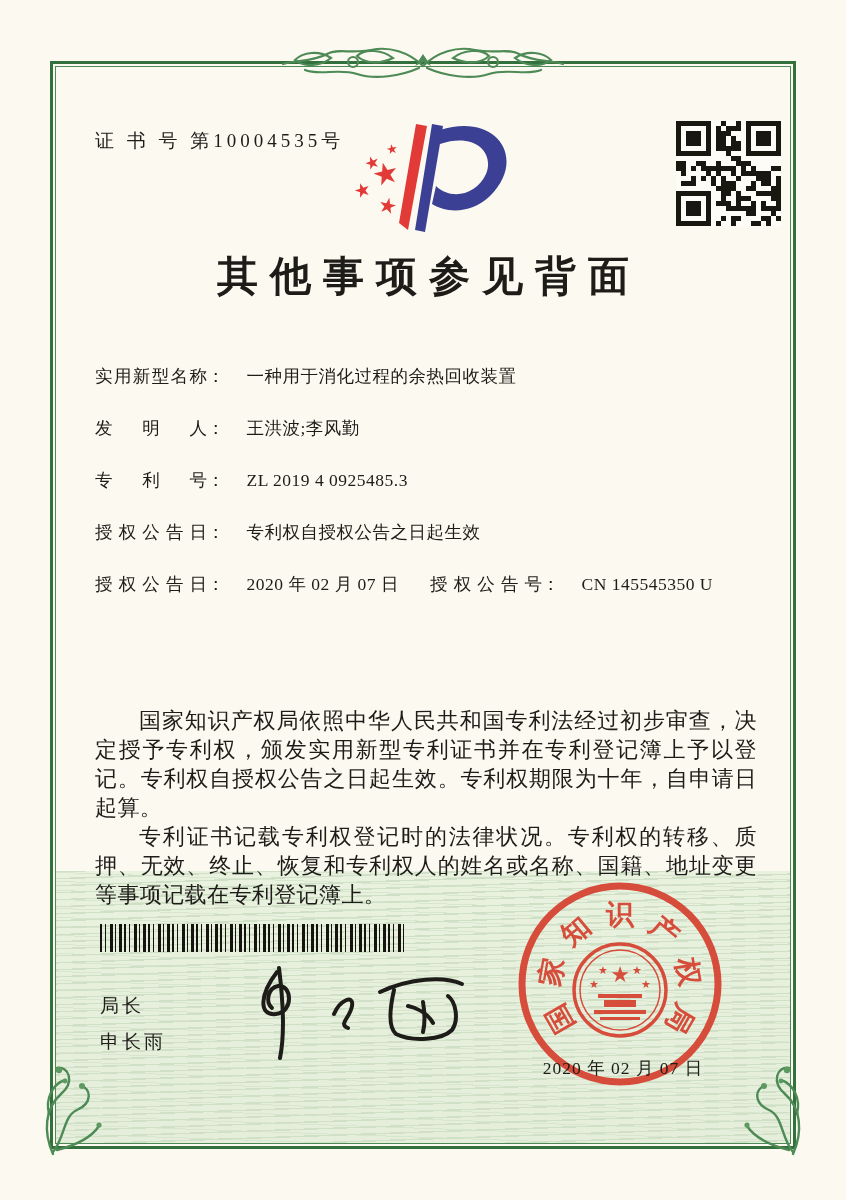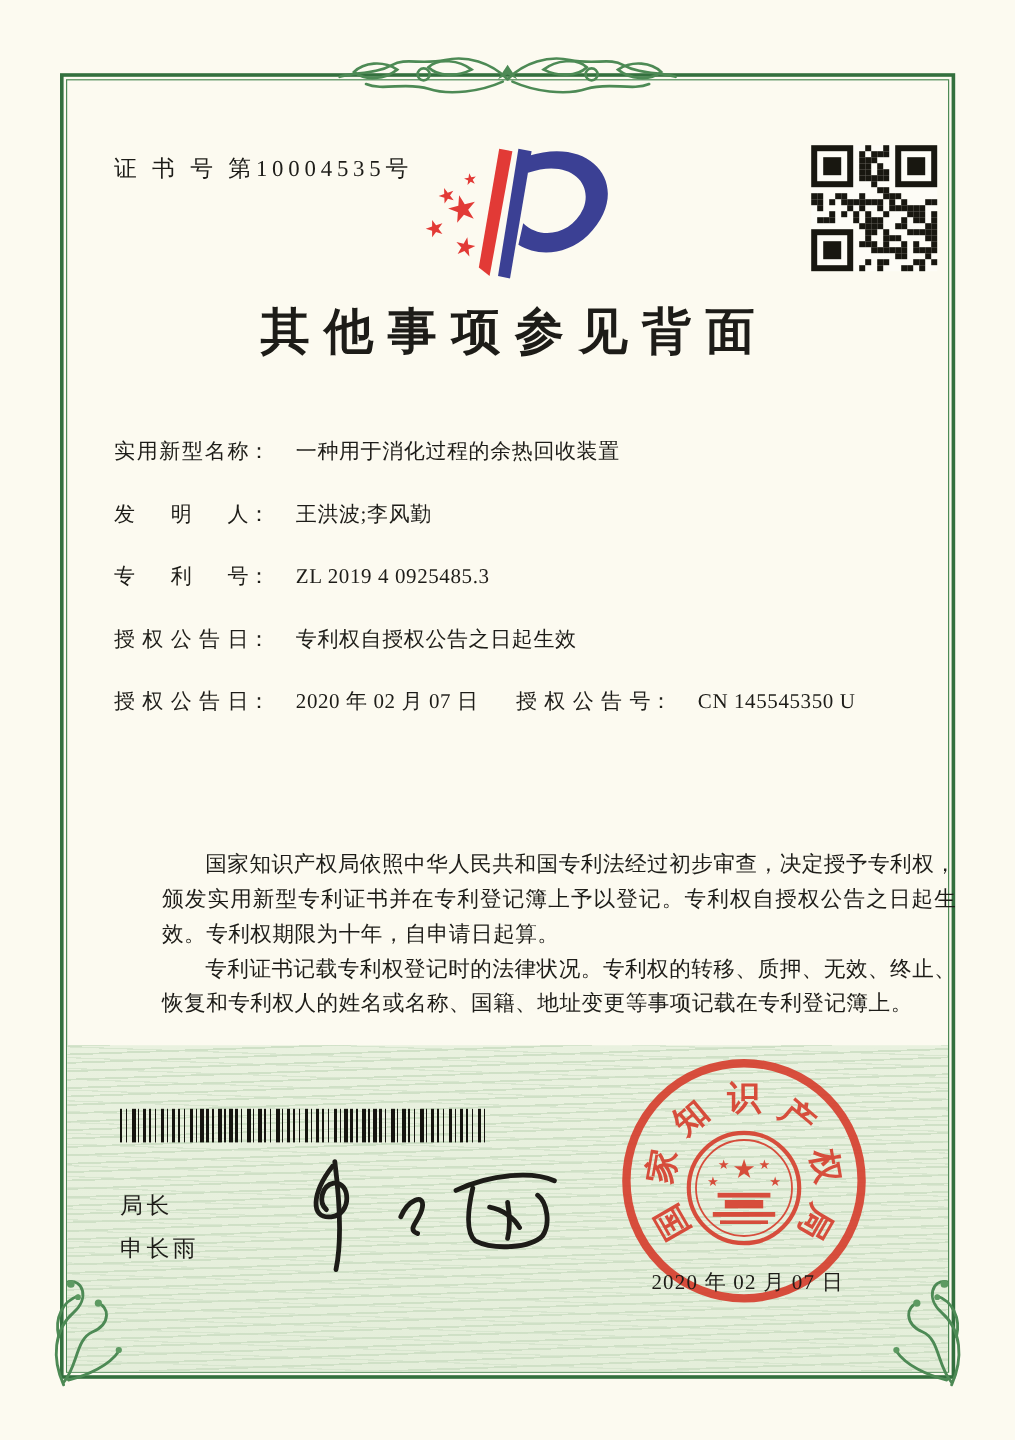--- a/index.html
+++ b/index.html
@@ -48,21 +48,21 @@
     display:inline-block;width:112px;vertical-align:top;
     text-align:justify;text-align-last:justify;
   }
   .field-colon{display:inline-block;}
   .field-value{margin-left:22px;letter-spacing:.5px;}
   .grant-no{position:absolute;left:335px;top:0;}
   .grant-no .field-label{width:112px;}
   
   .body-text{
     position:absolute;left:95px;top:706px;width:662px;
-    font-size:18px;line-height:29px;text-align:justify;letter-spacing:.4px;margin-left:40px;
+    font-size:22px;line-height:29px;text-align:justify;letter-spacing:.4px;
   }
   .body-text p{margin:0;text-indent:2em;}
   
   .barcode{
     position:absolute;left:100px;top:924px;width:305px;height:28px;
     background:repeating-linear-gradient(90deg,
       #15140f 0 2px,rgba(0,0,0,0) 2px 5px,
       #15140f 5px 6px,rgba(0,0,0,0) 6px 10px,
       #15140f 10px 13px,rgba(0,0,0,0) 13px 15px,
       #15140f 15px 16px,rgba(0,0,0,0) 16px 19px,

